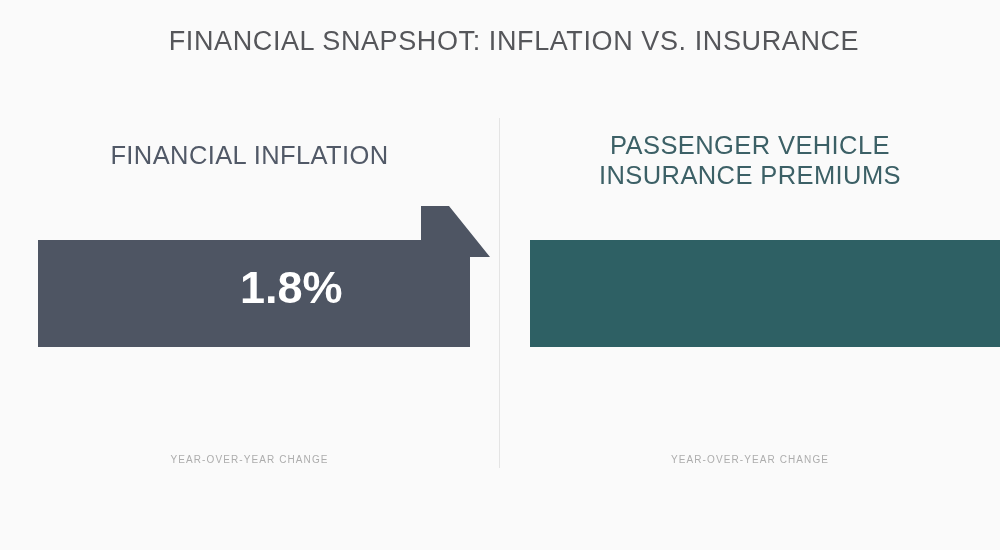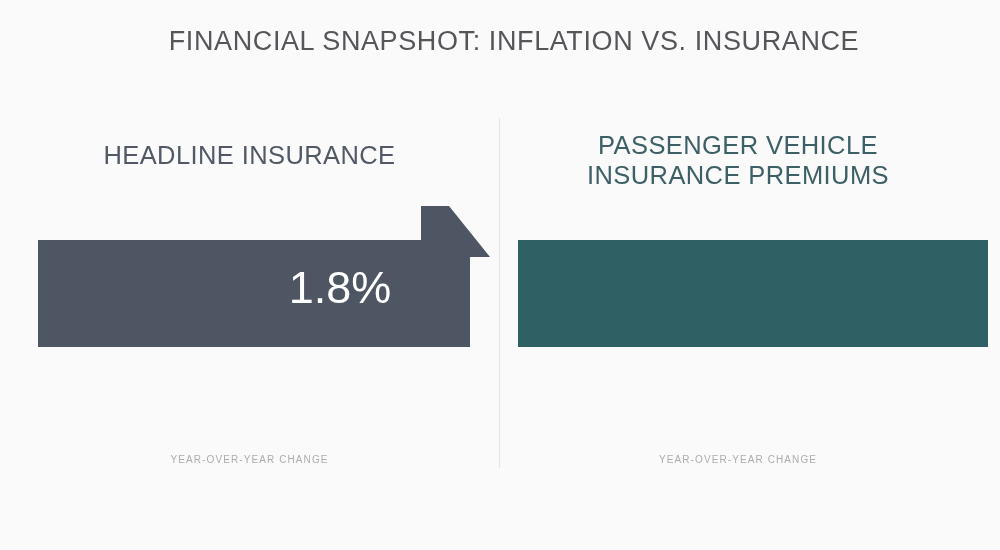--- a/index.html
+++ b/index.html
@@ -47,21 +47,21 @@
     background: #e4e4e4;
   }
 
   
   .panel {
     position: absolute;
     top: 0;
     height: 550px;
   }
   .panel-left  { left: 0px;   width: 499px; }
-  .panel-right { left: 488px; width: 500px; }
+  .panel-right { left: 500px; width: 500px; }
 
   .panel-heading {
     position: absolute;
     left: 0;
     width: 100%;
     text-align: center;
     font-size: 25.5px;
     font-weight: 400;
     letter-spacing: 0.4px;
     line-height: 30px;
@@ -88,25 +88,25 @@
     display: block;
     width: 100%;
     height: 100%;
   }
 
   
   .value-label {
     position: absolute;
     top: 263px;
     font-size: 45px;
-    font-weight: 400;
+    font-weight: 700;
     color: #ffffff;
     letter-spacing: 0px;
     line-height: 50px;
-    text-align: center;
+    text-align: left;
   }
   .panel-left .value-label  { left: 240px; width: 200px; }
 
   
   .caption {
     position: absolute;
     top: 454px;
     left: 0;
     width: 100%;
     text-align: center;
@@ -123,21 +123,21 @@
 <body>
 
 <div id="stage">
 
   <div class="chart-title">FINANCIAL SNAPSHOT: INFLATION VS. INSURANCE</div>
 
   <div class="divider"></div>
 
   <div class="panel panel-left">
 
-    <div class="panel-heading">HEADLINE INSURANCE</div>
+    <div class="panel-heading">FINANCIAL INFLATION</div>
 
     <div class="arrow-wrap">
       <svg class="arrow-svg" viewBox="0 0 499 155" preserveAspectRatio="none">
 
         <polygon points="38,40 421,40 421,6 449,6 490,57 470,57 470,147 38,147" fill="#4e5563"></polygon>
       </svg>
     </div>
 
     <div class="value-label">1.8%</div>
 

